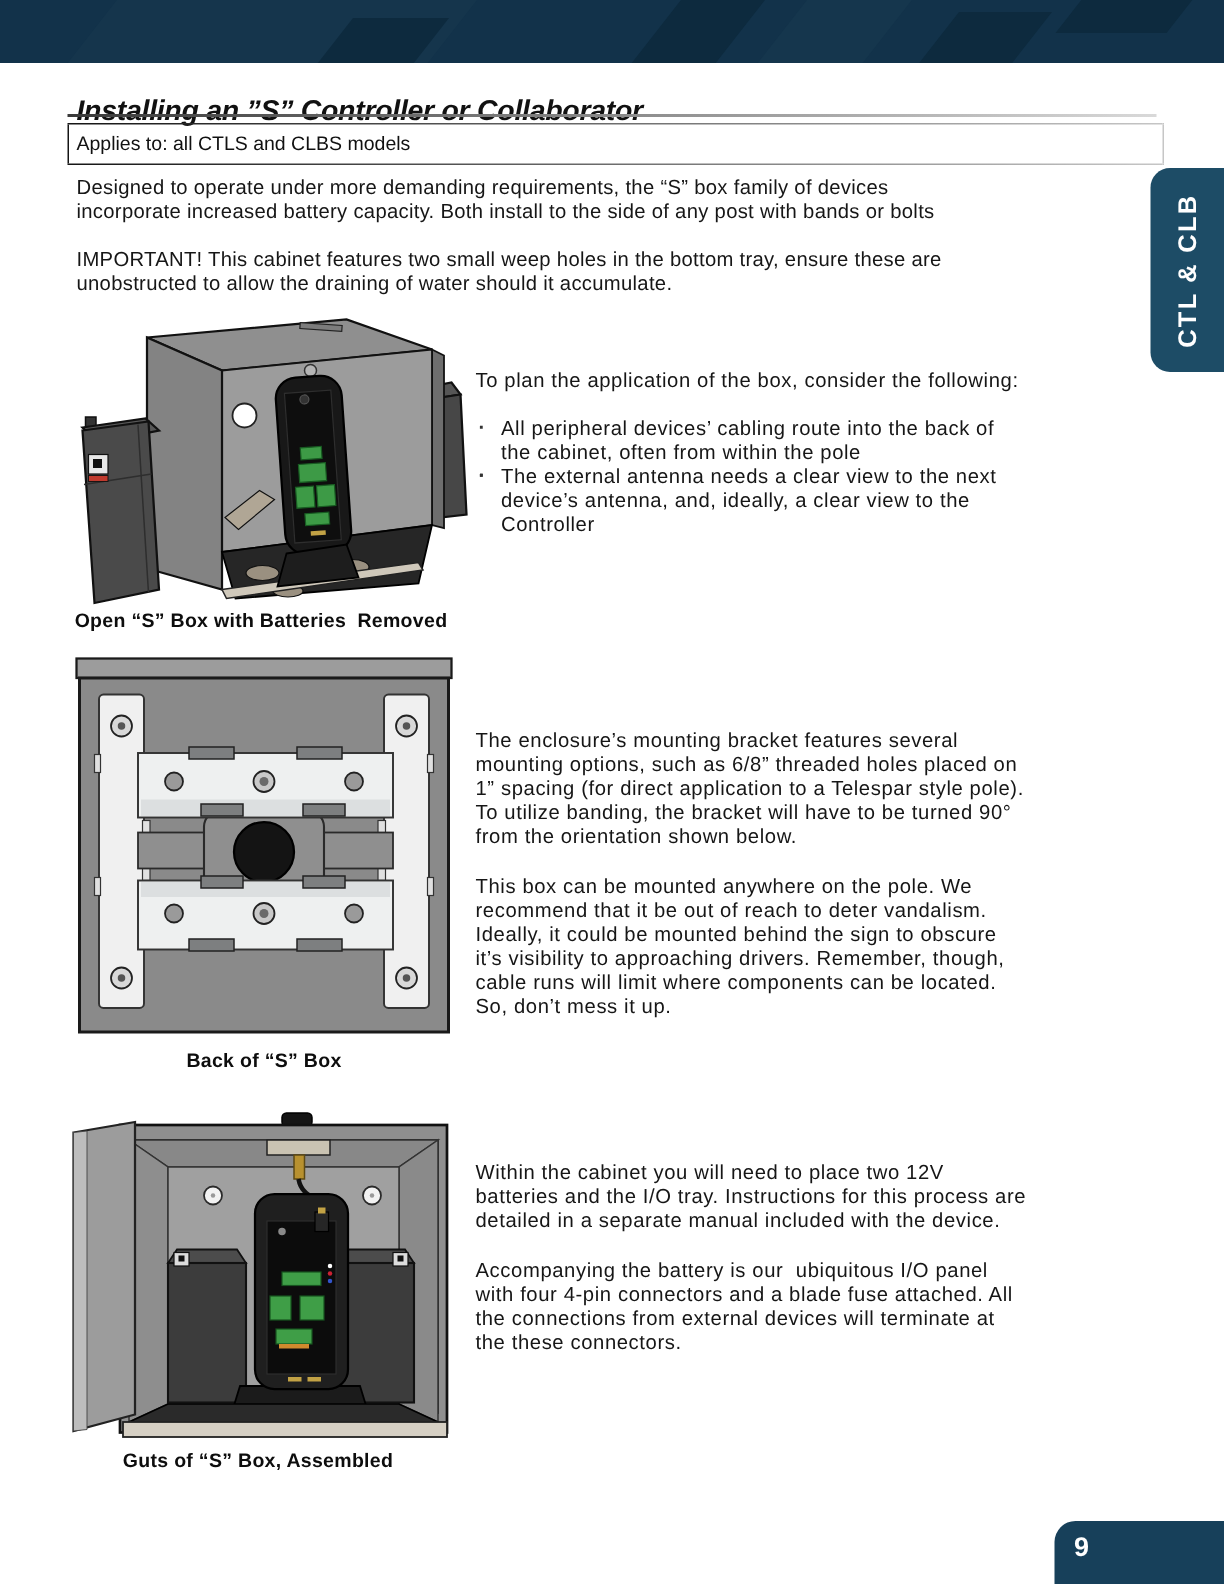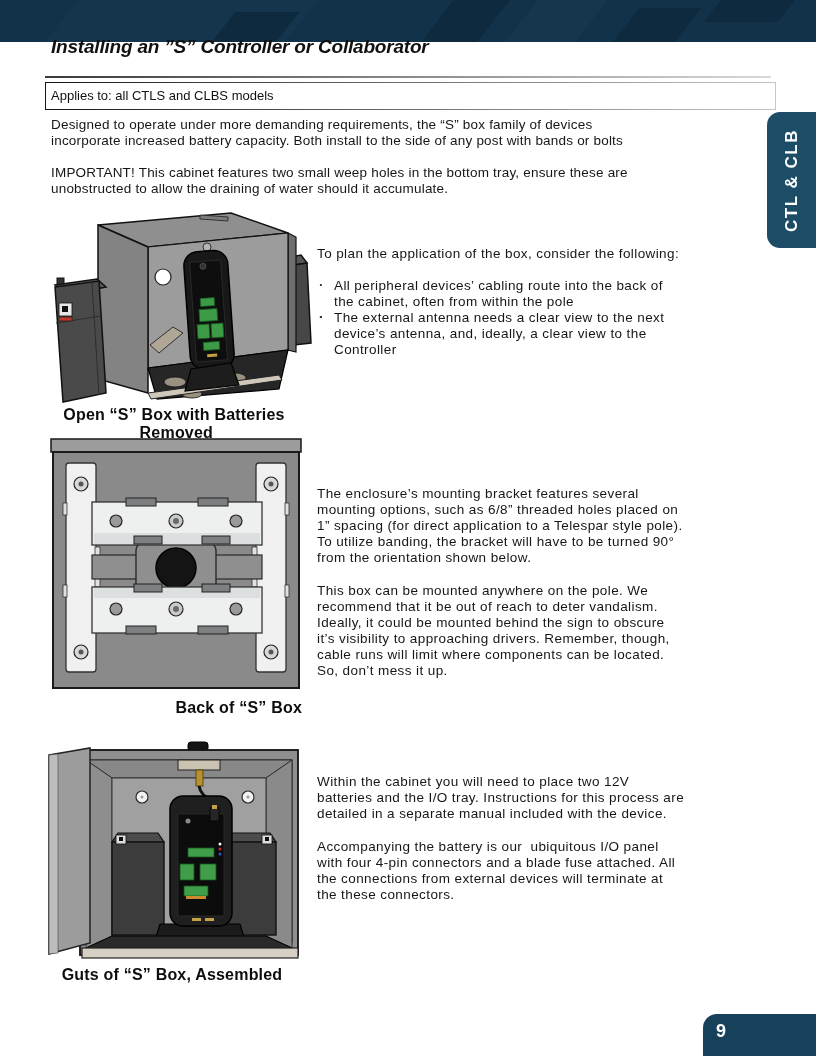--- a/index.html
+++ b/index.html
@@ -22,21 +22,21 @@
   .side-tab{position:absolute; right:0; top:112px; width:49px; height:136px;
     background:var(--tab_blue,#1d4c66); border-radius:13px 0 0 13px;
     display:flex; align-items:center; justify-content:center;}
   .side-tab span{writing-mode:vertical-rl; transform:rotate(180deg);
     color:#fff; font-weight:bold; font-size:17px; letter-spacing:1.5px; white-space:nowrap;}
   
   .footer-box{position:absolute; left:703px; top:1014px; width:113px; height:42px;
     background:var(--footer_blue,#17405a); border-radius:14px 0 0 0;}
   .footer-box .num{position:absolute; left:13px; top:7px; color:#fff; font-weight:bold; font-size:18px;}
   
-  .title{position:absolute; left:51px; top:36px; font-size:19px; font-weight:bold;
+  .title{position:absolute; left:51px; top:64px; font-size:19px; font-weight:bold;
     font-style:italic; letter-spacing:-0.2px; color:#111;}
   .title-rule{position:absolute; left:45px; top:76px; width:726px; height:1.5px;
     background:linear-gradient(90deg,#3a3a3a,#d9d9d9);}
   .applies-box{position:absolute; left:45px; top:82px; width:724px; height:26px;
     border:1.4px solid; border-image:linear-gradient(90deg,#151515,#c6c6c6) 1;
     font-size:13px; line-height:25px; padding-left:5px; color:#111;}
   
   .para{position:absolute; white-space:pre-line; font-size:13.5px; line-height:16px;
     letter-spacing:0.2px; color:#161616;}
   .intro1{left:51px; top:117px; width:720px;}
@@ -48,24 +48,24 @@
   .block1{top:246px;} .block2{top:486px;} .block3{top:774px;}
   .bullets{list-style:none; margin:16px 0 0 0; padding:0;}
   .bullets li{position:relative; padding-left:17px; margin:0;}
   .bullets .dot{position:absolute; left:2px; top:-1px; font-weight:bold; color:#333;}
   .bullets .btxt{white-space:pre-line;}
   
   .fig{position:absolute;}
   .fig1{left:35px; top:203px;}
   .fig2{left:50px; top:437px;}
   .fig3{left:42px; top:738px;}
-  .caption{position:absolute; text-align:center; font-size:16px; font-weight:bold;
+  .caption{position:absolute; text-align:center; font-size:13px; font-weight:bold;
     letter-spacing:0.2px; color:#0d0d0d;}
   .cap1{left:35px; top:406px; width:278px;}
-  .cap2{left:50px; top:699px; width:252px;text-align:right;}
+  .cap2{left:50px; top:699px; width:252px;}
   .cap3{left:42px; top:966px; width:260px;}
 </style>
 </head>
 <body>
 
 <div class="page">
 
   <div class="header-band">
     <div class="band-piece bp-l1"></div>
     <div class="band-piece bp-d1"></div>

